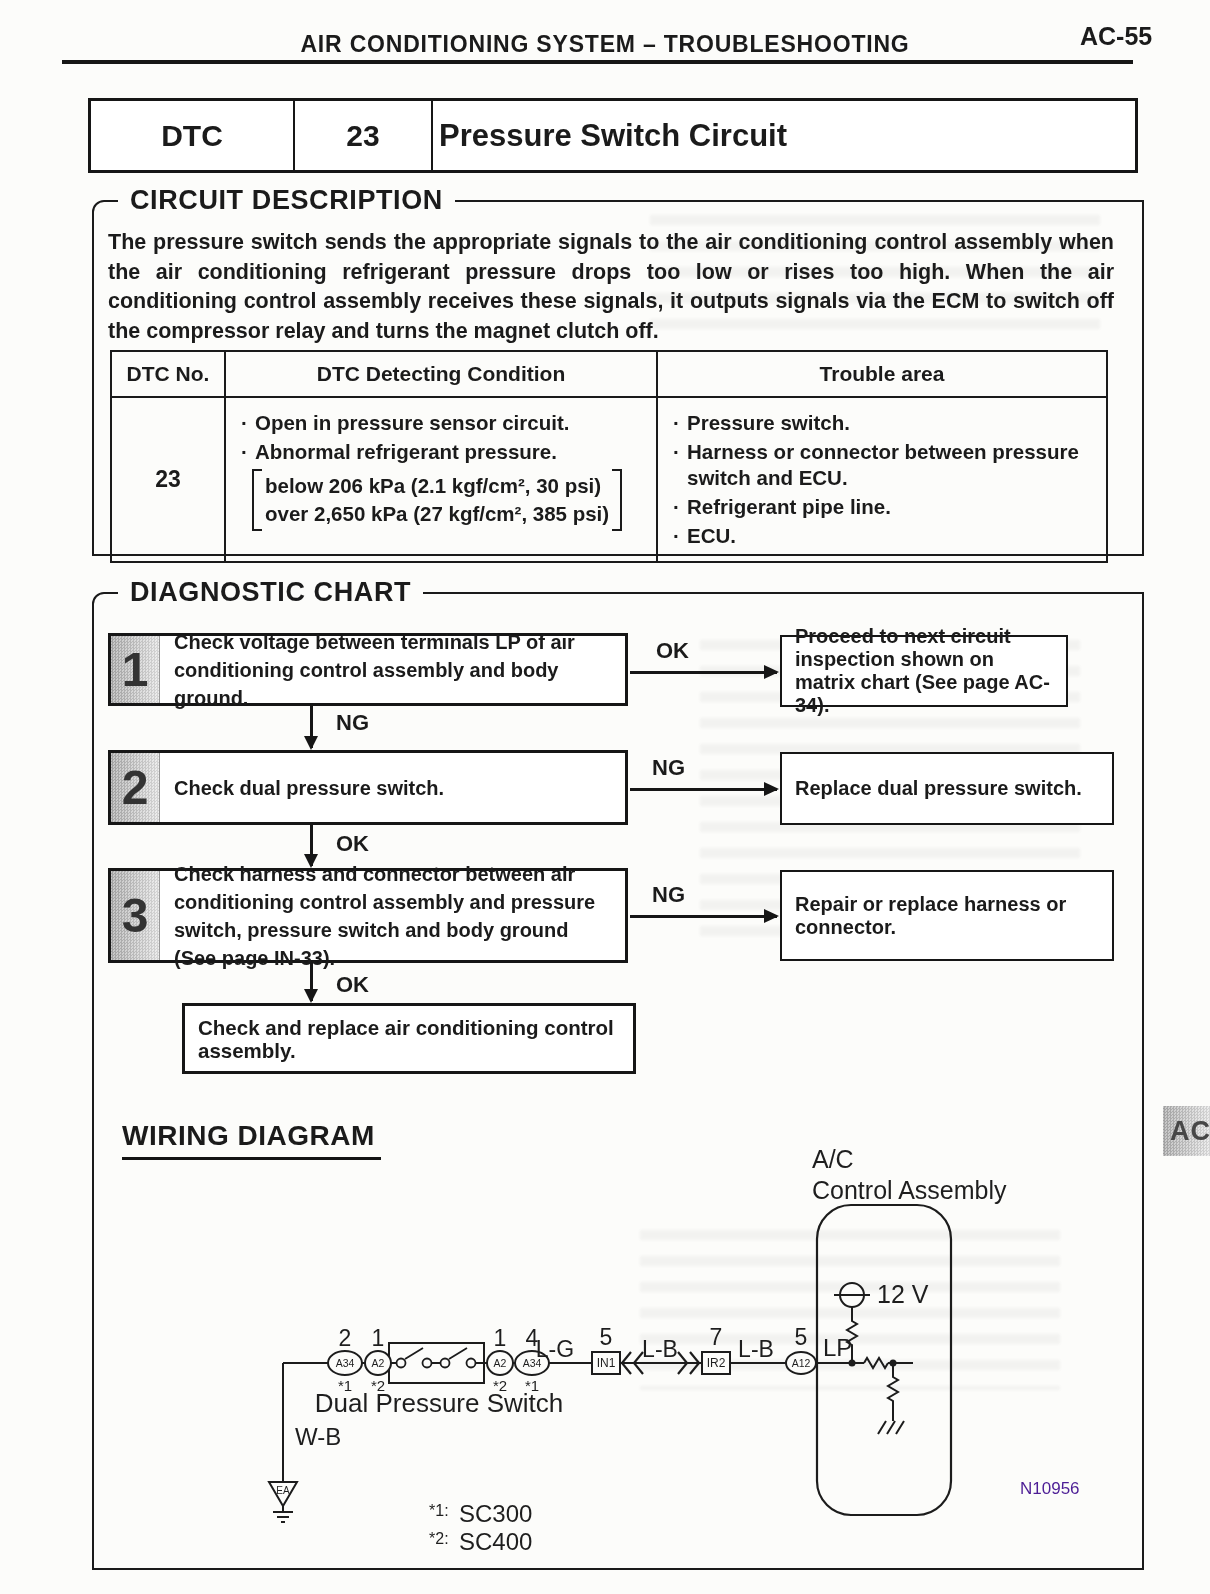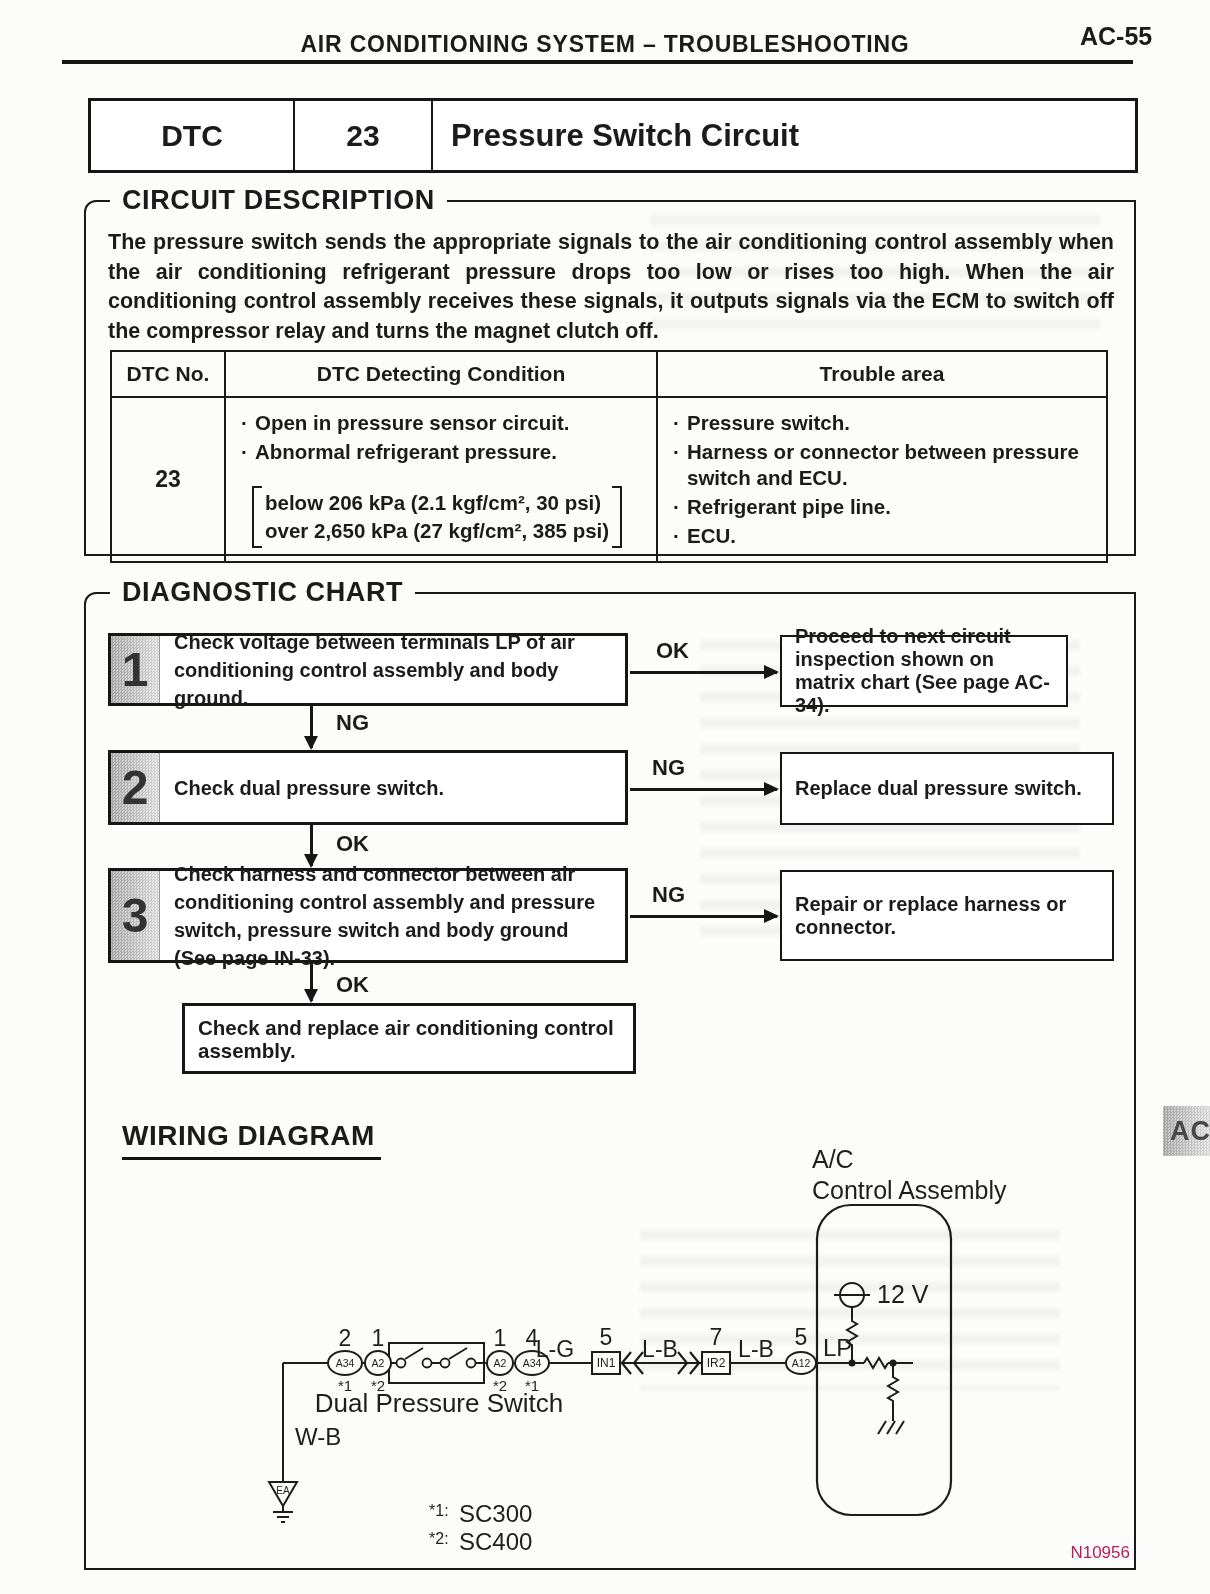--- a/index.html
+++ b/index.html
@@ -12,43 +12,43 @@
   .hdr-pagenum{position:absolute;top:22px;left:1080px;font-size:25px;font-weight:bold;}
   .hdr-rule{position:absolute;top:60px;left:62px;width:1071px;height:4px;background:#161616;}
 
   
   .banner{position:absolute;left:88px;top:98px;width:1050px;height:75px;border:3px solid #161616;
           background:#fff;display:flex;box-sizing:border-box;}
   .banner .c1{width:202px;border-right:2.5px solid #161616;display:flex;align-items:center;
               justify-content:center;font-size:30px;font-weight:bold;}
   .banner .c2{width:136px;border-right:2.5px solid #161616;display:flex;align-items:center;
               justify-content:center;font-size:30px;font-weight:bold;}
-  .banner .c3{flex:1;display:flex;align-items:center;padding-left:18px;font-size:31px;font-weight:bold;}
-
-  
-  .section{position:absolute;left:84px;width:1052px;border:2.5px solid #1a1a1a;
+  .banner .c3{flex:1;display:flex;align-items:center;padding-left:6px;font-size:31px;font-weight:bold;}
+
+  
+  .section{position:absolute;left:92px;width:1052px;border:2.5px solid #1a1a1a;
            border-radius:12px 0 0 0;box-sizing:border-box;}
   #sec-circuit{top:200px;height:356px;}
   #sec-chart{top:592px;height:978px;}
   .sec-title{position:absolute;top:-17px;left:24px;background:#fcfcfa;padding:0 12px;
              font-size:27px;font-weight:bold;letter-spacing:0.6px;white-space:nowrap;}
 
   .desc-text{position:absolute;left:108px;top:228px;width:1006px;font-size:21.5px;font-weight:bold;
              line-height:1.38;text-align:justify;}
 
   
   .dtc-table{position:absolute;left:110px;top:350px;width:996px;border-collapse:collapse;
              table-layout:fixed;font-size:20.5px;font-weight:bold;}
   .dtc-table th,.dtc-table td{border:2.5px solid #1a1a1a;}
   .dtc-table th{height:42px;font-size:21px;text-align:center;border-radius:13px;}
   .dtc-table td{vertical-align:top;padding:10px 12px;line-height:1.3;}
   .dtc-table td.num{text-align:center;vertical-align:middle;font-size:23px;}
   .bul{position:relative;padding-left:17px;margin:2px 0;}
   .bul::before{content:"·";position:absolute;left:3px;}
-  .bracket{position:relative;display:inline-block;margin:19px 0 0 14px;padding:3px 13px;}
+  .bracket{position:relative;display:inline-block;margin:2px 0 0 14px;padding:3px 13px;}
   .bracket::before{content:"";position:absolute;left:0;top:0;bottom:0;width:8px;
                    border:2.5px solid #1a1a1a;border-right:none;}
   .bracket::after{content:"";position:absolute;right:0;top:0;bottom:0;width:8px;
                   border:2.5px solid #1a1a1a;border-left:none;}
   .bracket div{white-space:nowrap;line-height:1.35;}
 
   
   .step-box{position:absolute;border:3px solid #161616;background:#fff;display:flex;box-sizing:border-box;}
   .dither{background-image:linear-gradient(90deg,rgba(130,130,130,0.25),rgba(255,255,255,0.5)),
           conic-gradient(#ababab 25%,#dcdcdc 0 50%,#ababab 0 75%,#dcdcdc 0);
@@ -68,22 +68,22 @@
   .v-arrow::after{content:"";position:absolute;bottom:-2px;left:-6.5px;width:0;height:0;
                   border-top:14px solid #161616;border-left:7.5px solid transparent;
                   border-right:7.5px solid transparent;}
   .flow-label{position:absolute;font-size:22px;font-weight:bold;}
 
   
   #wiring-title{position:absolute;left:122px;top:1120px;font-size:28px;font-weight:bold;
                 letter-spacing:0.5px;border-bottom:3.5px solid #141414;padding:0 6px 5px 0;}
   #wiring-svg{position:absolute;left:85px;top:1125px;}
   #wiring-svg text{fill:#1e1e1e;font-family:"Liberation Sans","DejaVu Sans",sans-serif;}
-  .fig-code{position:absolute;left:1020px;top:1543px;width:110px;text-align:right;
-            font-size:17px;color:#be185d;}
+  .fig-code{position:absolute;left:1020px;top:1479px;width:110px;
+            font-size:17px;color:#4c1d95;}
   .side-tab{position:absolute;left:1163px;top:1106px;width:47px;height:50px;display:flex;
             align-items:center;padding-left:7px;font-size:27px;font-weight:bold;color:#474747;
             letter-spacing:1px;box-sizing:border-box;}
 
   .smudge{position:absolute;opacity:0.055;filter:blur(1.5px);
           background:repeating-linear-gradient(180deg,#555 0 10px,transparent 10px 26px);}
 </style>
 </head>
 <body>
 

